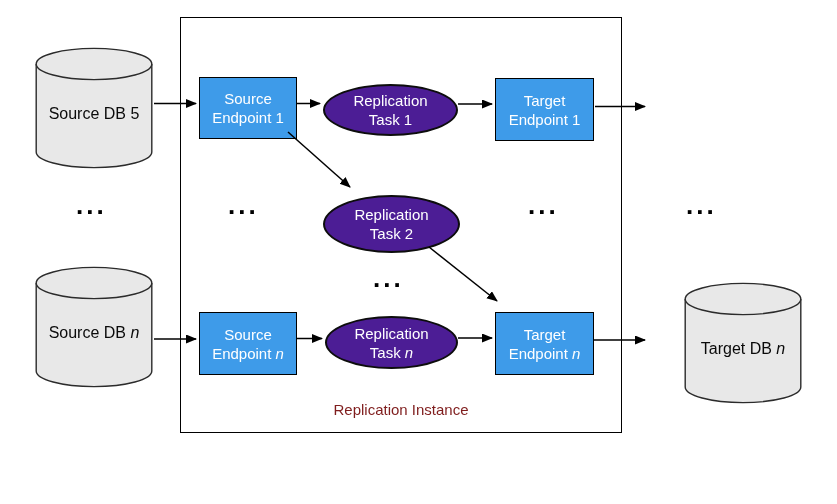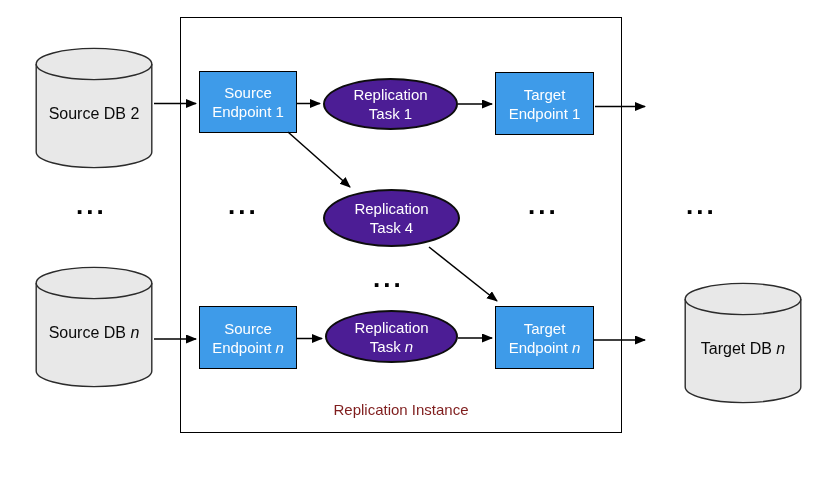--- a/index.html
+++ b/index.html
@@ -31,20 +31,21 @@
   
   .node {
     position: absolute;
     display: flex;
     align-items: center;
     justify-content: center;
     text-align: center;
     color: #ffffff;
     font-size: 15px;
     line-height: 19px;
+    margin-top: 6px;
   }
   .box {
     background: #3E9BE9;
     border: 1.6px solid #000000;
   }
   .ellipse {
     background: #4c1d95;
     border: 2px solid #0d0d0d;
     border-radius: 50%;
   }
@@ -84,21 +85,21 @@
 <div class="canvas">
 
   <div class="ri-rect"></div>
   <div class="ri-label">Replication Instance</div>
 
   <div class="cyl" style="left:35px; top:47px;">
     <svg width="118" height="122" viewBox="0 0 118 122">
       <path class="cyl-shape" d="M1.2,17 L1.2,105 A57.8,15.6 0 0 0 116.8,105 L116.8,17"></path>
       <ellipse class="cyl-shape" cx="59" cy="17" rx="57.8" ry="15.6"></ellipse>
     </svg>
-    <div class="cyl-label"><span>Source DB 2</span><span class="it"></span></div>
+    <div class="cyl-label"><span>Source DB 5</span><span class="it"></span></div>
   </div>
 
   <div class="cyl" style="left:35px; top:266px;">
     <svg width="118" height="122" viewBox="0 0 118 122">
       <path class="cyl-shape" d="M1.2,17 L1.2,105 A57.8,15.6 0 0 0 116.8,105 L116.8,17"></path>
       <ellipse class="cyl-shape" cx="59" cy="17" rx="57.8" ry="15.6"></ellipse>
     </svg>
     <div class="cyl-label"><span>Source DB </span><span class="it">n</span></div>
   </div>
 
@@ -142,21 +143,21 @@
   <div class="node ellipse" style="left:323px; top:78px; width:135px; height:52px;">
     <div>
       <span class="line">Replication</span>
       <span class="line"><span>Task 1</span><span class="it"></span></span>
     </div>
   </div>
 
   <div class="node ellipse" style="left:323px; top:189px; width:137px; height:58px;">
     <div>
       <span class="line">Replication</span>
-      <span class="line"><span>Task 4</span><span class="it"></span></span>
+      <span class="line"><span>Task 2</span><span class="it"></span></span>
     </div>
   </div>
 
   <div class="node ellipse" style="left:325px; top:310px; width:133px; height:53px;">
     <div>
       <span class="line">Replication</span>
       <span class="line"><span>Task </span><span class="it">n</span></span>
     </div>
   </div>
 

